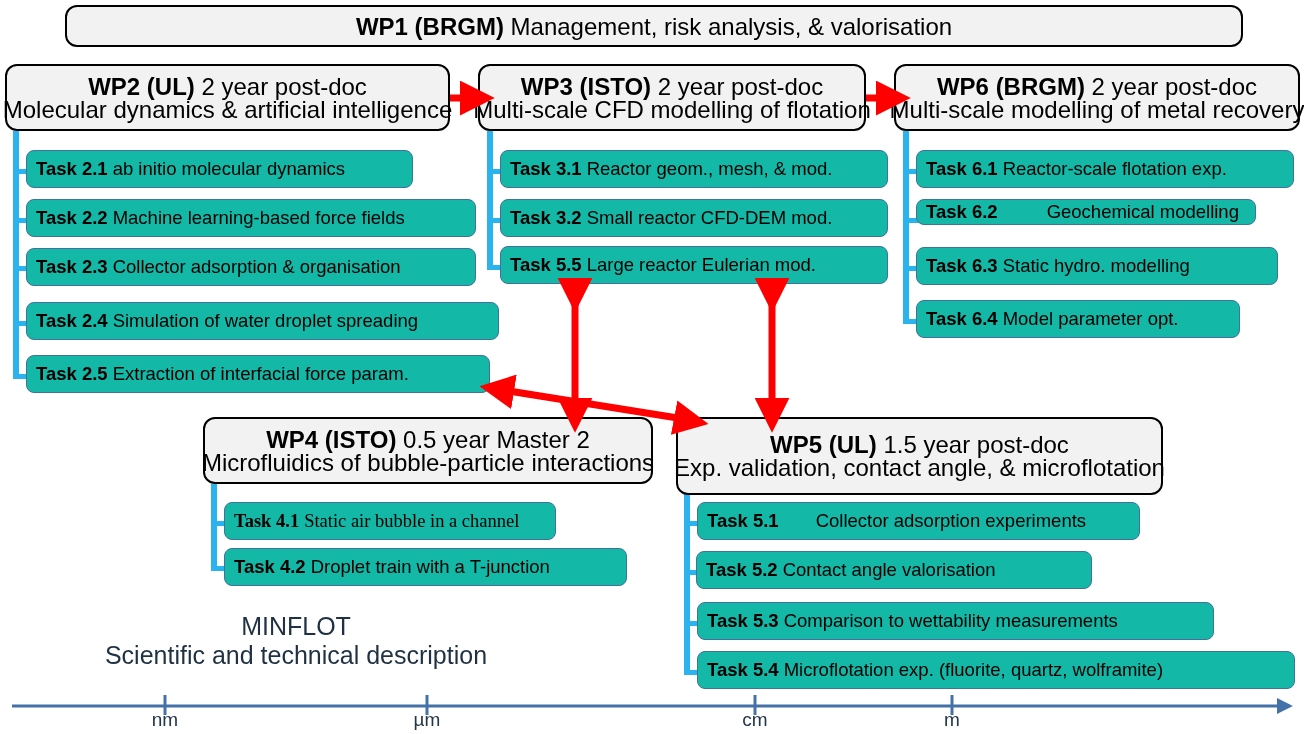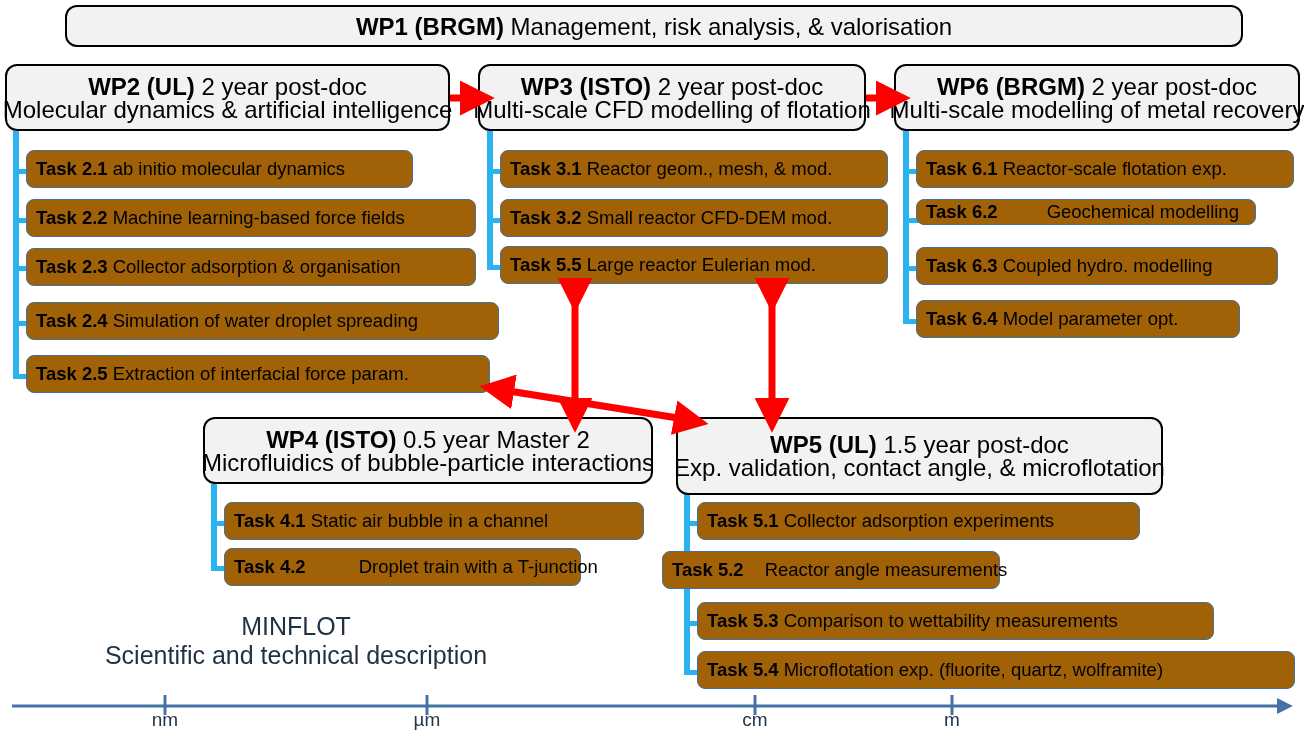--- a/index.html
+++ b/index.html
@@ -27,21 +27,21 @@
     z-index:6;
     padding:2px 8px;
   }
   .wp-box .ln{white-space:nowrap;}
   .wp-box b{font-weight:bold;}
 
   
   .task-box{
     position:absolute;
     box-sizing:border-box;
-    background:#a16207;
+    background:#14b8a6;
     border:1.6px solid #41719C;
     border-radius:8px;
     display:flex;align-items:center;
     color:#000000;
     font-size:18.5px;
     line-height:20px;
     white-space:nowrap;
     padding:0 9px;
     z-index:5;
   }
@@ -194,69 +194,69 @@
   <div class="task-box" style="left:916px;top:150px;width:378px;height:38px;">
     <b>Task 6.1</b>
       <span>Reactor-scale flotation exp.</span>
   </div>
   <div class="task-box" style="left:916px;top:199px;width:340px;height:26px;gap:44px;">
     <b>Task 6.2</b>
       <span>Geochemical modelling</span>
   </div>
   <div class="task-box" style="left:916px;top:247px;width:362px;height:38px;">
     <b>Task 6.3</b>
-      <span>Coupled hydro. modelling</span>
+      <span>Static hydro. modelling</span>
   </div>
   <div class="task-box" style="left:916px;top:300px;width:324px;height:38px;">
     <b>Task 6.4</b>
       <span>Model parameter opt.</span>
   </div>
 
   <div class="wp-box" style="left:203px;top:417px;width:450px;height:67px;">
     <div class="ln">
       <b>WP4 (ISTO)</b><span> 0.5 year Master 2</span>
     </div>
     <div class="ln">
       <span>Microfluidics of bubble-particle interactions</span>
     </div>
   </div>
   <div class="conn-v" style="left:211px;top:484px;height:87px;"></div>
   <div class="conn-h" style="left:211px;top:521px;width:16px;"></div>
   <div class="conn-h" style="left:211px;top:566px;width:16px;"></div>
 
-  <div class="task-box" style="left:224px;top:502px;width:420px;height:38px;">
+  <div class="task-box" style="left:224px;top:502px;width:332px;height:38px;font-family:Liberation Serif, serif;">
     <b>Task 4.1</b>
       <span>Static air bubble in a channel</span>
   </div>
-  <div class="task-box" style="left:224px;top:548px;width:357px;height:38px;gap:48px;">
+  <div class="task-box" style="left:224px;top:548px;width:403px;height:38px;">
     <b>Task 4.2</b>
       <span>Droplet train with a T-junction</span>
   </div>
 
   <div class="wp-box" style="left:676px;top:417px;width:487px;height:78px;">
     <div class="ln">
       <b>WP5 (UL)</b><span> 1.5 year post-doc</span>
     </div>
     <div class="ln">
       <span>Exp. validation, contact angle, &amp; microflotation</span>
     </div>
   </div>
   <div class="conn-v" style="left:684px;top:484px;height:190px;"></div>
   <div class="conn-h" style="left:684px;top:521px;width:16px;"></div>
   <div class="conn-h" style="left:684px;top:570px;width:16px;"></div>
   <div class="conn-h" style="left:684px;top:621px;width:16px;"></div>
   <div class="conn-h" style="left:684px;top:670px;width:16px;"></div>
 
-  <div class="task-box" style="left:697px;top:502px;width:443px;height:38px;">
+  <div class="task-box" style="left:697px;top:502px;width:443px;height:38px;gap:32px;">
     <b>Task 5.1</b>
       <span>Collector adsorption experiments</span>
   </div>
-  <div class="task-box" style="left:662px;top:551px;width:338px;height:38px;gap:16px;">
+  <div class="task-box" style="left:696px;top:551px;width:396px;height:38px;">
     <b>Task 5.2</b>
-      <span>Reactor angle measurements</span>
+      <span>Contact angle valorisation</span>
   </div>
   <div class="task-box" style="left:697px;top:602px;width:517px;height:38px;">
     <b>Task 5.3</b>
       <span>Comparison to wettability measurements</span>
   </div>
   <div class="task-box" style="left:697px;top:651px;width:598px;height:38px;">
     <b>Task 5.4</b>
       <span>Microflotation exp. (fluorite, quartz, wolframite)</span>
   </div>
 

